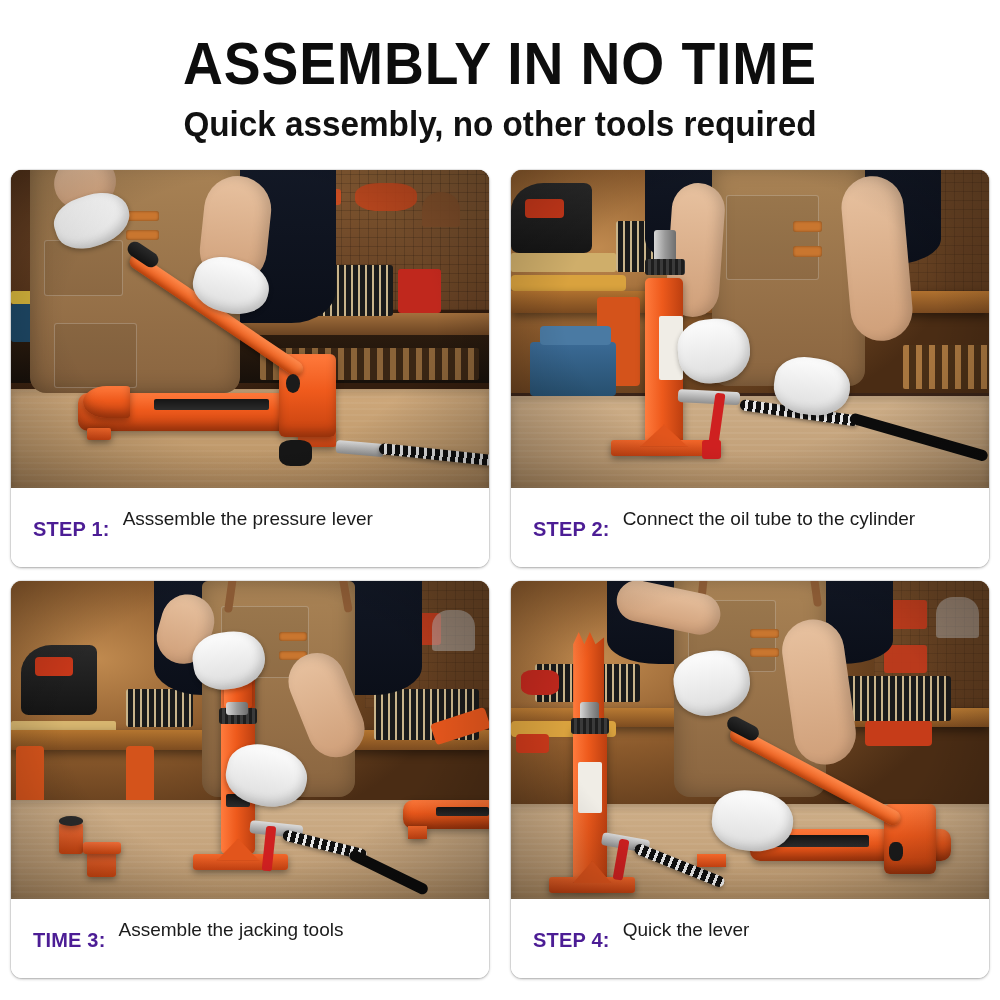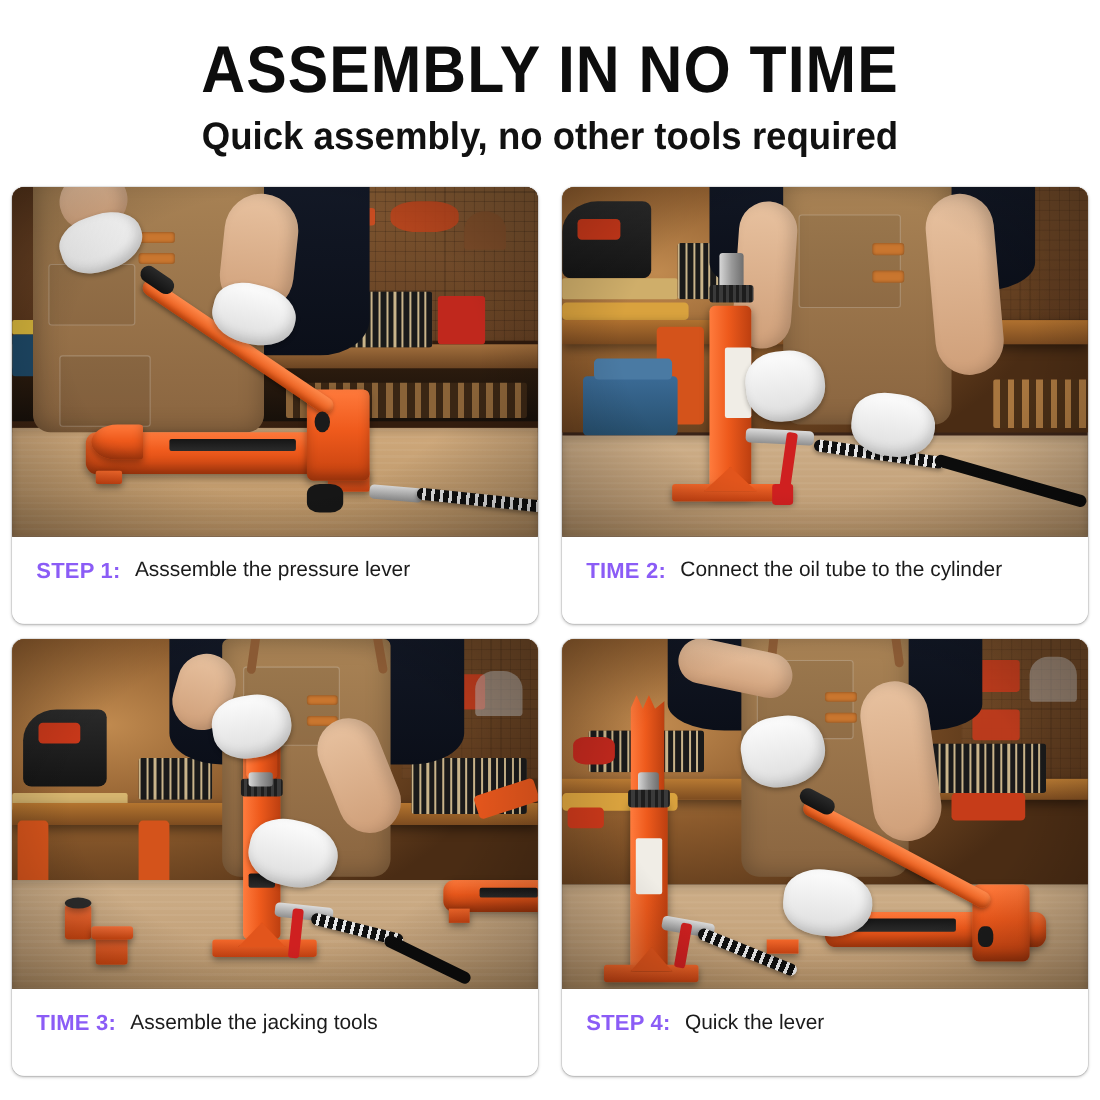--- a/index.html
+++ b/index.html
@@ -37,22 +37,23 @@
   }
   .photo{
     height:318px;width:100%;position:relative;overflow:hidden;
     background:#3a2418;
   }
   .caption{
     flex:1;display:flex;align-items:flex-start;padding:20px 0 0 22px;
     background:#fff;
   }
   .cap-step{
-    font-weight:bold;font-size:20px;color:#8b5cf6;letter-spacing:.2px;
+    font-weight:bold;font-size:20px;color:#4c1d95;letter-spacing:.2px;
     white-space:nowrap;
+    margin-top:10px;
   }
   .cap-text{
     font-size:19px;color:#1b1b1b;margin-left:13px;white-space:nowrap;
   }
 
   
   .scene{position:absolute;inset:0;}
 
   
   .wall{
@@ -322,21 +323,21 @@
           <div class="red-clip" style="left:40%;top:85%;width:4%;height:6%;background:#cf2020;"></div>
           <div class="hose" style="left:48%;top:72%;width:25%;transform:rotate(8deg);"></div>
           <div class="hose-tail" style="left:71%;top:76%;width:30%;transform:rotate(16deg);"></div>
 
           <div class="glove" style="left:35%;top:47%;width:15%;height:20%;transform:rotate(-6deg);"></div>
           <div class="glove" style="left:55%;top:59%;width:16%;height:18%;transform:rotate(8deg);"></div>
           <div class="vignette"></div>
         </div>
       </div>
       <div class="caption">
-        <span class="cap-step">TIME 2:</span>
+        <span class="cap-step">STEP 2:</span>
         <span class="cap-text">Connect the oil tube to the cylinder</span>
       </div>
     </div>
 
     <div class="card">
       <div class="photo">
         <div class="scene">
           <div class="wall warm"></div>
           <div class="pegboard" style="right:0;top:0;width:26%;height:40%;opacity:.5;"></div>
           <div class="pegtool" style="left:80%;top:10%;width:10%;height:10%;background:#c33a1c;border-radius:3px;"></div>

